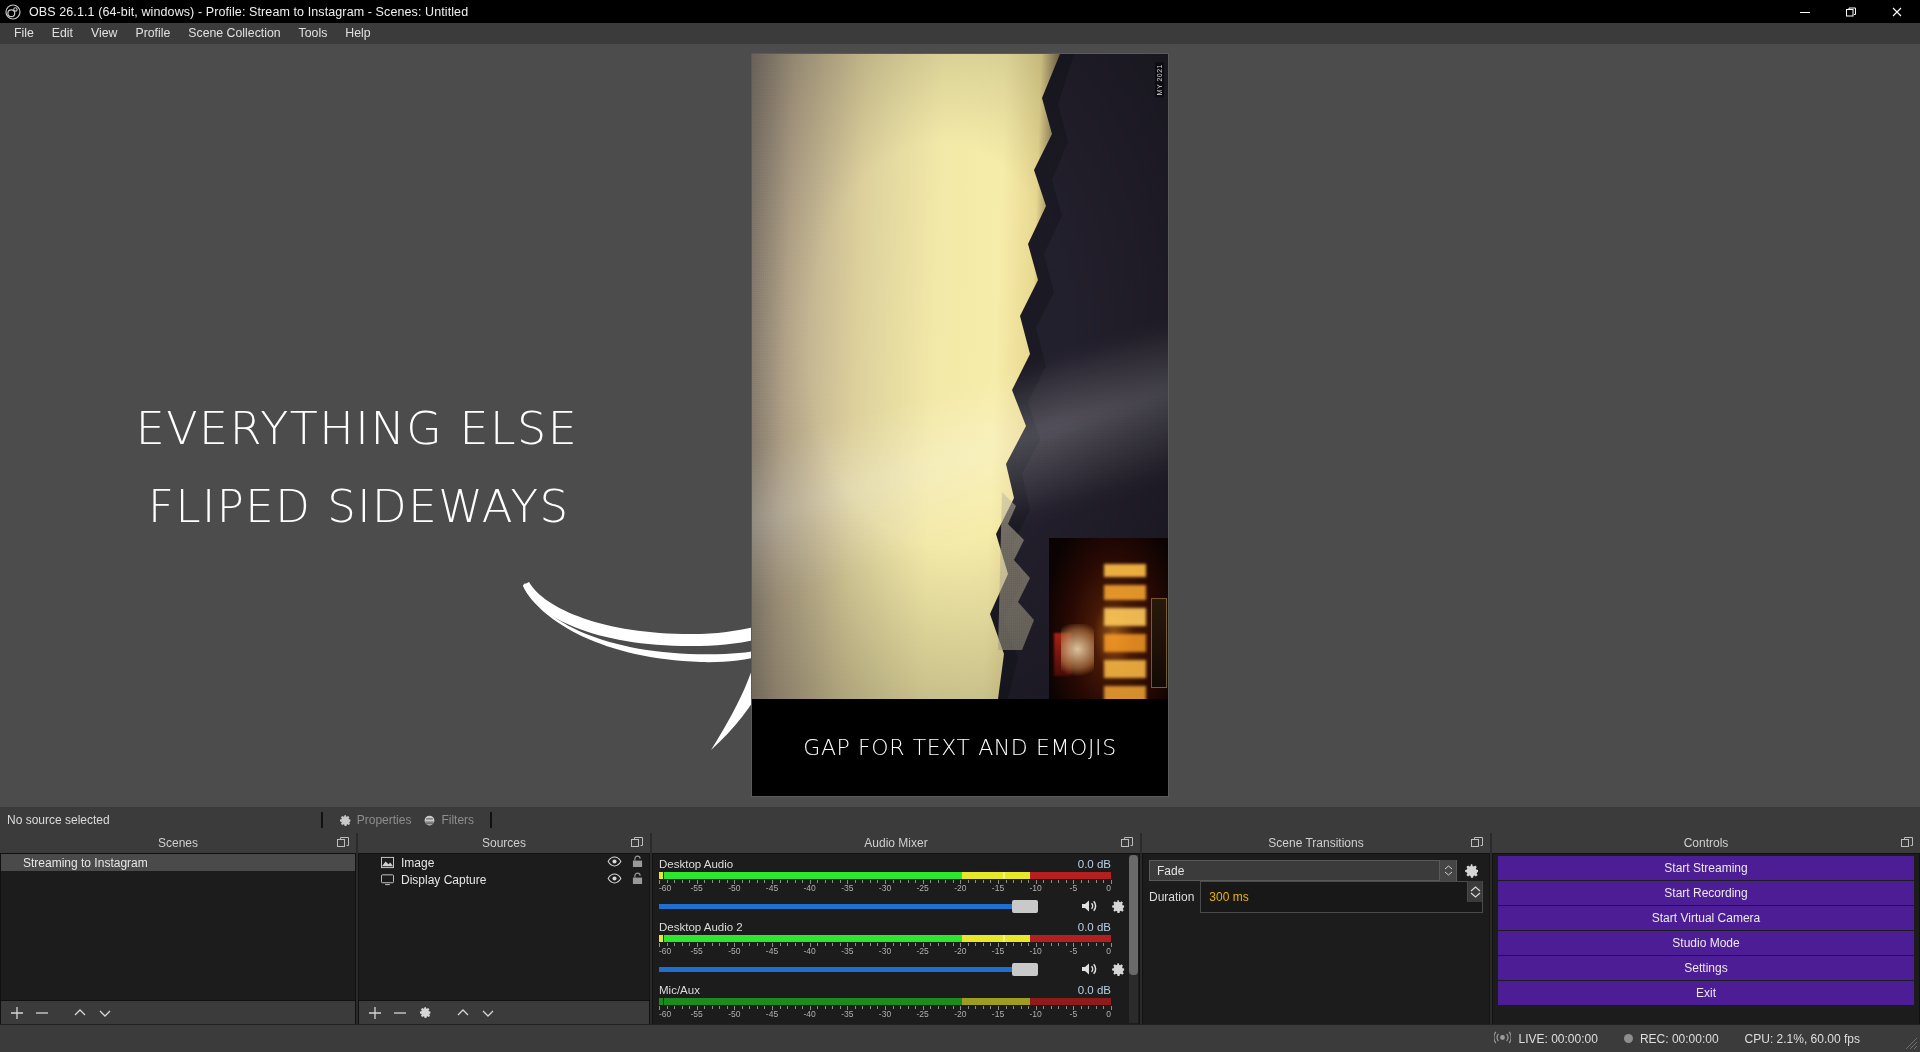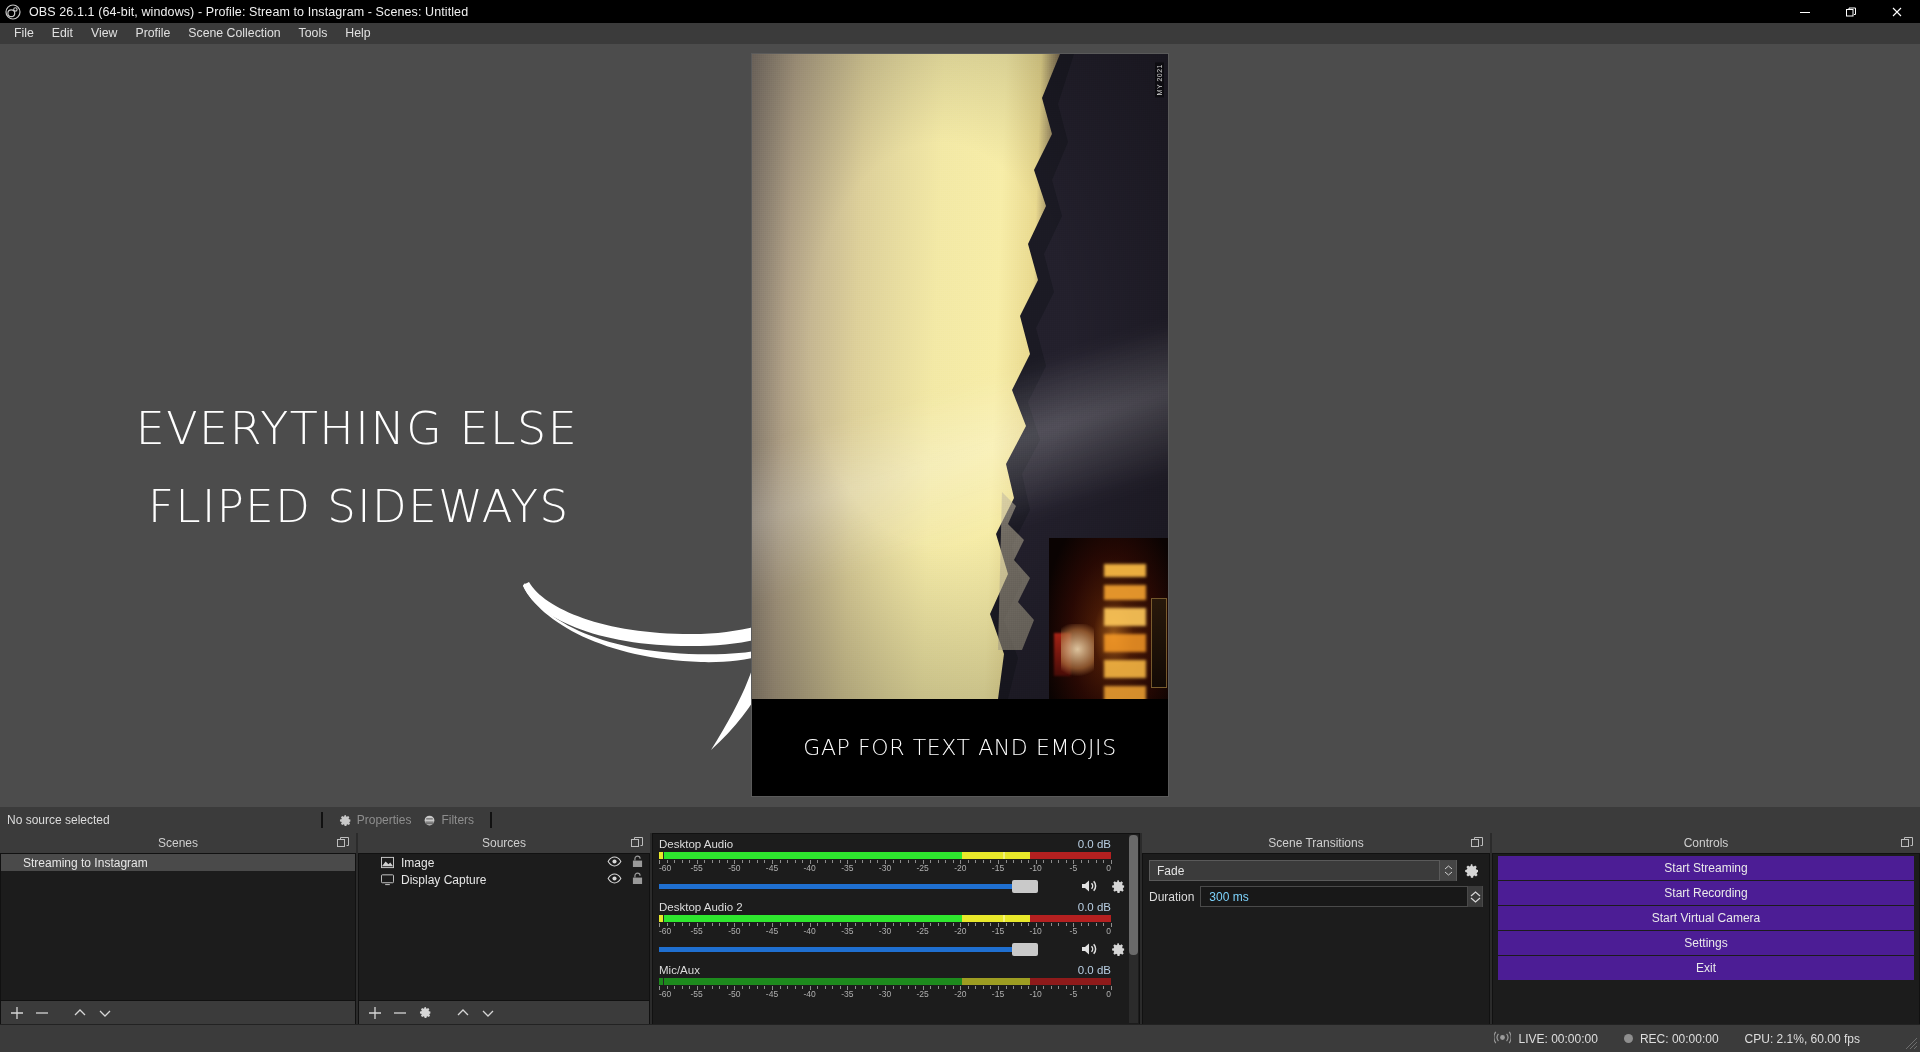--- a/index.html
+++ b/index.html
@@ -249,25 +249,25 @@
     flex: 1; height: 21px; background: #3b3b3b; border: 1px solid #5a5a5a;
     display: flex; align-items: center; padding-left: 7px; font-size: 12px; color: #e3e3e3;
     position: relative;
   }
   .combo .arrows {
     position: absolute; right: 0; top: -1px; width: 17px; height: 21px;
     background: #454545; border-left: 1px solid #5a5a5a;
     display: flex; flex-direction: column; align-items: center; justify-content: center; gap: 1px;
   }
   .st-gear { width: 22px; height: 21px; display: flex; align-items: center; justify-content: center; }
-  .st-row2 { display: flex; align-items: center; margin-top: 5px; gap: 6px; }
+  .st-row2 { display: flex; align-items: center; gap: 6px; }
   .st-dur-label { font-size: 12px; color: #dcdcdc; }
   .dur-field {
-    flex: 1; height: 21px; background: #181818; border: 1px solid #4a4a4a;
-    display: flex; align-items: center; padding-left: 8px; font-size: 12px; color: #7dd3fc;
+    flex: 1; height: 32px; background: #181818; border: 1px solid #4a4a4a;
+    display: flex; align-items: center; padding-left: 8px; font-size: 12px; color: #eab308;
     position: relative;
   }
   .dur-field .spin {
     position: absolute; right: 0; top: -1px; width: 15px; height: 21px;
     background: #3b3b3b; border-left: 1px solid #4a4a4a;
     display: flex; flex-direction: column; align-items: center; justify-content: center;
   }
 
   
   .ctrl-body { padding: 2px 5px; background: #1c1c1c; display: flex; flex-direction: column; gap: 1px; }
@@ -535,20 +535,29 @@
           <svg width="14" height="14" viewBox="0 0 14 14">
               <path d="M2 5l5 5 5-5" fill="none" stroke="#d6d6d6" stroke-width="1.3"></path>
             </svg>
         </div>
       </div>
     </div>
 
     <div class="dock-split"></div>
 
     <div class="dock" style="width:488px">
+      <div class="dock-title">
+        <span>Audio Mixer</span>
+        <span class="dock-float">
+          <svg width="12" height="12" viewBox="0 0 12 12">
+            <rect x="0.5" y="2.5" width="7" height="7" fill="none" stroke="#bdbdbd" stroke-width="1"></rect>
+            <path d="M3.5 2.5V0.5H11.5V8.5H9.5" fill="none" stroke="#bdbdbd" stroke-width="1"></path>
+          </svg>
+        </span>
+      </div>
       <div class="dock-body mixer-body">
 
         <div class="track">
           <div class="track-head">
             <span class="track-name">Desktop Audio</span>
             <span class="track-db">0.0 dB</span>
           </div>
           <div class="meter">
             <div class="bg"></div>
             <div class="seg" style="left:1%;right:33%;background:#2ee62e"></div>
@@ -916,20 +925,21 @@
           <svg width="12" height="12" viewBox="0 0 12 12">
             <rect x="0.5" y="2.5" width="7" height="7" fill="none" stroke="#bdbdbd" stroke-width="1"></rect>
             <path d="M3.5 2.5V0.5H11.5V8.5H9.5" fill="none" stroke="#bdbdbd" stroke-width="1"></path>
           </svg>
         </span>
       </div>
       <div class="dock-body ctrl-body">
         <div class="ctrl-btn">Start Streaming</div>
         <div class="ctrl-btn">Start Recording</div>
         <div class="ctrl-btn">Start Virtual Camera</div>
+        <div class="ctrl-btn">Studio Mode</div>
         <div class="ctrl-btn">Settings</div>
         <div class="ctrl-btn">Exit</div>
       </div>
     </div>
   </div>
 
   <div class="bottom-sep"></div>
 
   <div class="statusbar">
     <div class="st-item">

